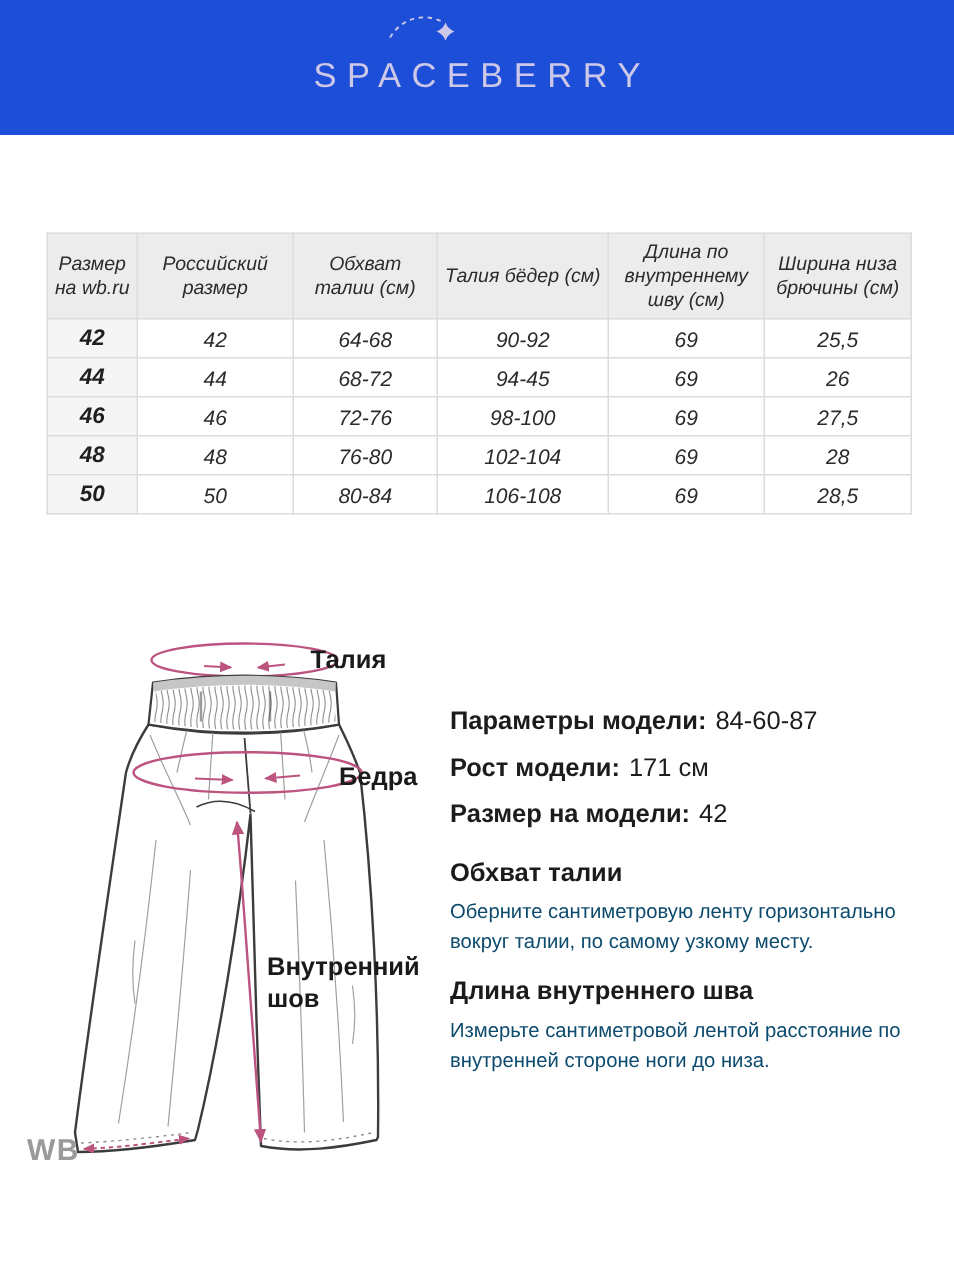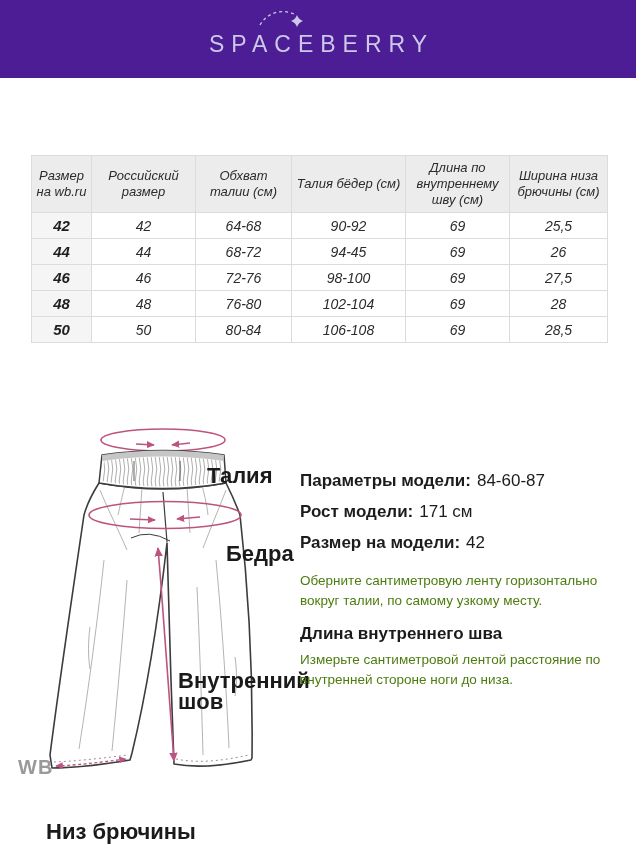--- a/index.html
+++ b/index.html
@@ -2,22 +2,22 @@
 <html><head>
 <meta charset="utf-8">
 <style>
   html,body{margin:0;padding:0;}
   body{
     width:636px;height:848px;position:relative;background:#ffffff;
     font-family:"Liberation Sans",sans-serif;color:#1c1c1c;overflow:hidden;
   }
   
   .brand-header{
-    position:absolute;left:0;top:0;width:636px;height:78px;
-    background:#4c1d95;display:flex;align-items:center;justify-content:center;
+    position:absolute;left:0;top:0;width:636px;height:90px;
+    background:#1d4ed8;display:flex;align-items:center;justify-content:center;
   }
   .brand-text{
     color:#cdc7e8;font-size:23px;letter-spacing:7px;font-weight:400;
     padding-top:10px;padding-left:7px;
   }
   .comet{position:absolute;left:258px;top:6px;width:50px;height:32px;}
   
   .size-table{
     position:absolute;left:31px;top:155px;width:576px;
     border-collapse:collapse;table-layout:fixed;font-style:italic;
@@ -28,32 +28,32 @@
     text-align:center;box-sizing:border-box;
   }
   .size-table td{
     background:#ffffff;border:1px solid #dcdcdc;height:26px;
     text-align:center;font-size:14px;color:#2b2b2b;box-sizing:border-box;
   }
   .size-table td.rowhead{background:#f5f5f5;font-weight:700;font-size:15px;color:#1f1f1f;}
   
   .diagram{position:absolute;left:30px;top:415px;width:290px;height:400px;}
   .diagram svg{position:absolute;left:0;top:0;}
-  .dlabel{position:absolute;font-size:22px;font-weight:600;color:#1a1a1a;line-height:21px;margin-top:36px;}
+  .dlabel{position:absolute;font-size:17px;font-weight:600;color:#1a1a1a;line-height:21px;}
   .dlabel.waist{left:177px;top:14px;}
   .dlabel.hips{left:196px;top:92px;}
   .dlabel.inseam{left:148px;top:219px;width:110px;}
   .dlabel.hem{left:16px;top:370px;}
   
   .info-col{position:absolute;left:300px;top:465px;width:332px;}
   .model-line{font-size:17px;line-height:31px;color:#1c1c1c;white-space:nowrap;}
   .ml-label{font-weight:700;margin-right:6px;}
   .guide{margin-top:12px;}
   .guide h3{margin:0;font-size:17px;font-weight:700;color:#1b1b1b;line-height:22px;}
-  .guide p{margin:5px 0 0;font-size:13.5px;line-height:20px;color:#4d7c0f;max-width:330px;}
+  .guide p{margin:5px 0 0;font-size:13.5px;line-height:20px;color:#0c4a6e;max-width:330px;}
   
   .wb{position:absolute;left:18px;top:756px;font-size:20px;font-weight:700;
       color:#9a9a9a;letter-spacing:1px;}
 </style>
 </head>
 <body>
 
 <div class="brand-header">
   <svg class="comet" viewBox="0 0 50 32">
     <path d="M2,19 C10,6 24,2 38,9" fill="none" stroke="#cdc7e8" stroke-width="1.3" stroke-dasharray="3,3"></path>
@@ -187,37 +187,37 @@
     </g>
 
     <path d="M128,133 C134,205 139,278 144,346" fill="none" stroke="#bd5480" stroke-width="1.6" marker-start="url(#arrowPink)" marker-end="url(#arrowPink)"></path>
 
     <path d="M26,351 C50,350 72,347 96,344" fill="none" stroke="#bd5480" stroke-width="1.3" stroke-dasharray="3,2.5" marker-start="url(#arrowPink)" marker-end="url(#arrowPink)"></path>
   </svg>
 
   <div class="dlabel waist">Талия</div>
   <div class="dlabel hips">Бедра</div>
   <div class="dlabel inseam">Внутренний шов</div>
-  <div class="dlabel hem">Низ брючины</div>
 </div>
 
 <div class="info-col">
   <div class="model-lines">
     <div class="model-line">
       <span class="ml-label">Параметры модели:</span><span class="ml-value">84-60-87</span>
     </div>
     <div class="model-line">
       <span class="ml-label">Рост модели:</span><span class="ml-value">171 см</span>
     </div>
     <div class="model-line">
       <span class="ml-label">Размер на модели:</span><span class="ml-value">42</span>
     </div>
   </div>
 
   <section class="guide" style="margin-top:13px">
+    <h3>Обхват талии</h3>
     <p>Оберните сантиметровую ленту горизонтально вокруг талии, по самому узкому месту.</p>
   </section>
   <section class="guide">
     <h3>Длина внутреннего шва</h3>
     <p>Измерьте сантиметровой лентой расстояние по внутренней стороне ноги до низа.</p>
   </section>
 </div>
 
 <div class="wb">WB</div>
 

